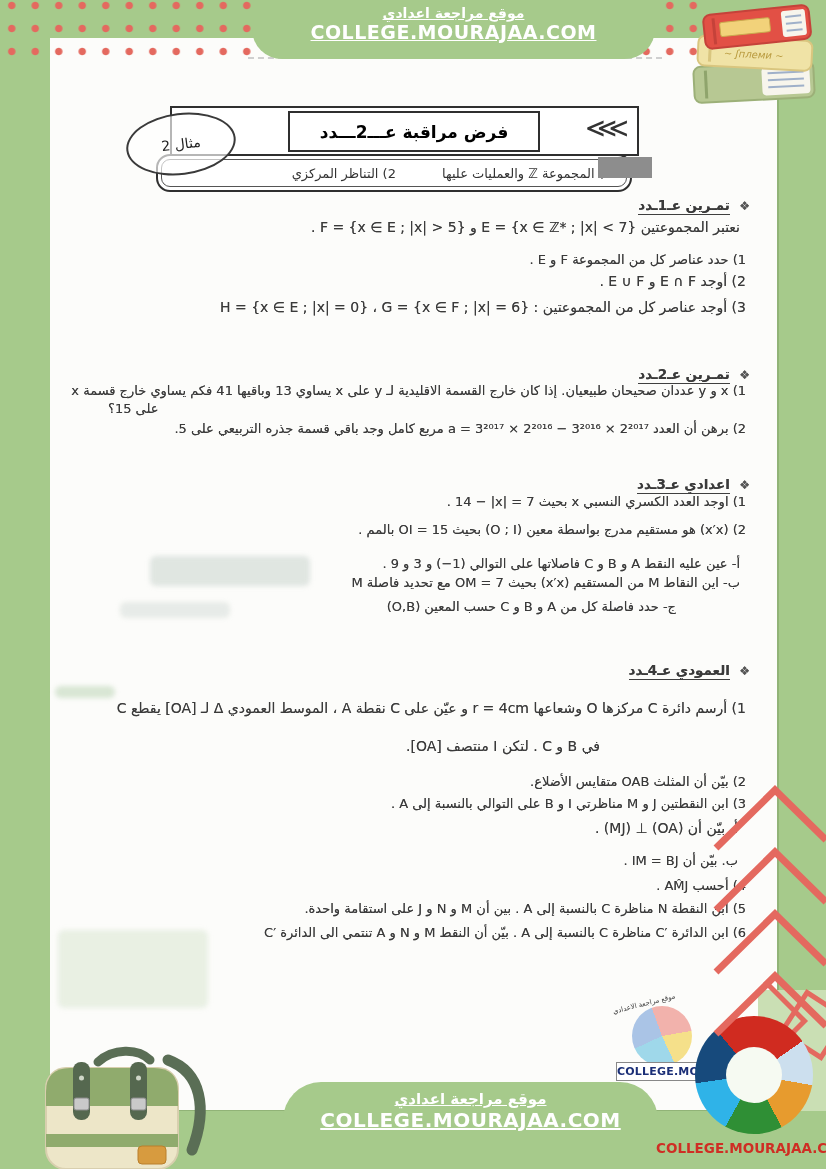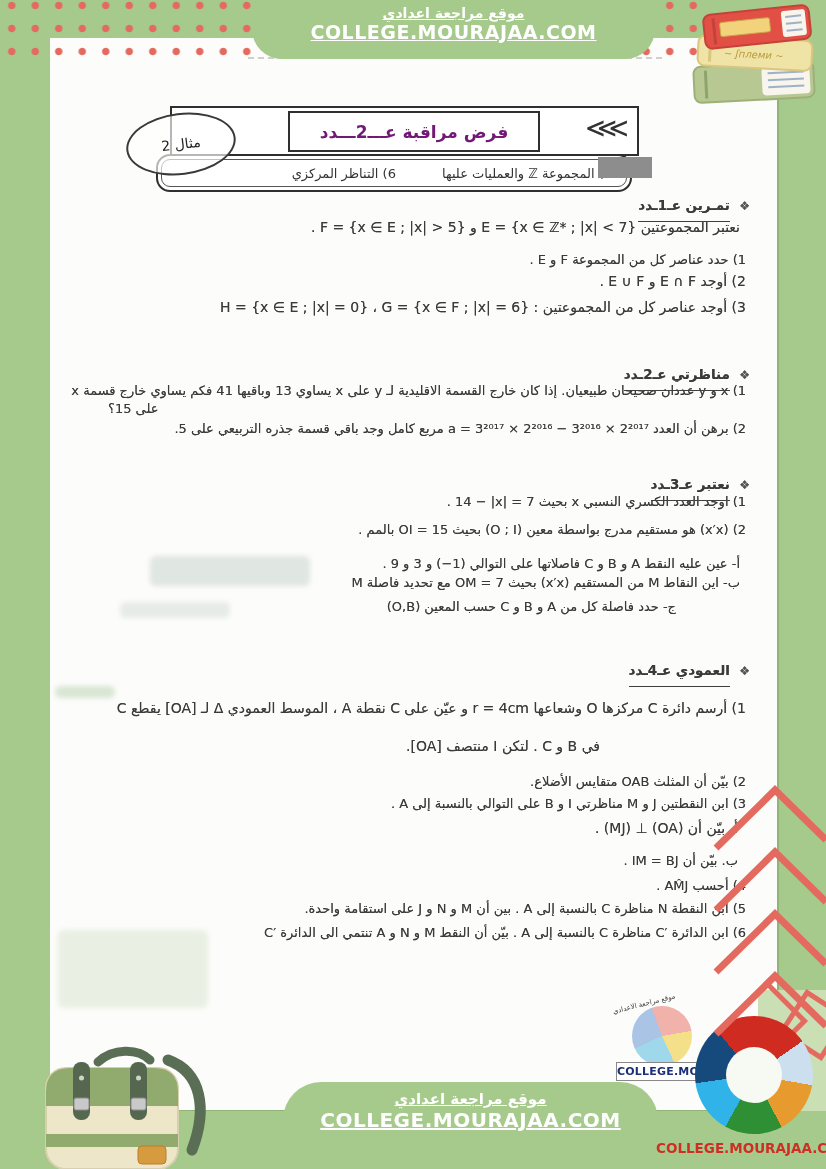--- a/index.html
+++ b/index.html
@@ -32,21 +32,21 @@
                    text-decoration:underline;}
   .corner-patch{position:absolute;left:758px;top:990px;width:68px;height:179px;
                 background:#cadfb4;z-index:2;}
 
   
   .hdr-outer{position:absolute;left:170px;top:106px;width:465px;height:46px;
              border:2px solid #2f2f2f;z-index:3;background:#fff;}
   .title-box{position:absolute;left:288px;top:111px;width:248px;height:37px;
              border:2px solid #2f2f2f;z-index:3;background:#fff;
              display:flex;align-items:center;justify-content:center;
-             font-size:17px;font-weight:bold;color:#701a75;direction:rtl;}
+             font-size:17px;font-weight:bold;color:#000000;direction:rtl;}
   .hdr-arrows{position:absolute;left:588px;top:112px;z-index:4;font-size:27px;
               color:#333;transform:scaleX(1.15);}
   .badge-ellipse{position:absolute;left:126px;top:113px;width:106px;height:58px;
                  border:2px solid #3a3a3a;border-radius:50%;z-index:4;
                  transform:rotate(-7deg);display:flex;align-items:center;
                  justify-content:center;font-size:14px;color:#222;direction:rtl;
                  background:rgba(255,255,255,.65);}
   .topics-box{position:absolute;left:156px;top:154px;width:476px;height:38px;
               border:2px solid #2f2f2f;border-radius:14px;z-index:3;background:#fff;
               outline:1px solid #555;outline-offset:-6px;
@@ -54,21 +54,21 @@
               gap:46px;padding:0 18px;box-sizing:border-box;
               font-size:13px;color:#333;}
   .gray-bar{position:absolute;left:598px;top:157px;width:54px;height:21px;
             background:#8d8d8d;z-index:5;}
 
   
   .dline{position:absolute;direction:rtl;white-space:nowrap;z-index:3;
          font-size:13px;color:#3a3a3a;text-shadow:0 0 .4px #777;}
   .f14{font-size:14px;}
   .exh{font-size:13.5px;}
-  .exh .ut{font-weight:bold;border-bottom:1.5px solid #3f3f3f;padding-bottom:8px;}
+  .exh .ut{font-weight:bold;border-bottom:1.5px solid #3f3f3f;padding-bottom:1px;}
   .exh .blt{color:#555;font-size:12px;margin-left:5px;}
 
   .smudge{position:absolute;z-index:2;filter:blur(2.5px);border-radius:6px;}
 
   
   .chevrons{position:absolute;left:712px;top:778px;z-index:6;}
 
   
   .diamond{position:absolute;border:5px solid #e4695f;z-index:4;background:transparent;}
   .big-ring{position:absolute;left:695px;top:1016px;width:118px;height:118px;z-index:5;
@@ -141,44 +141,44 @@
   <div class="hdr-outer"></div>
   <div class="hdr-arrows">⋘</div>
   <div class="title-box">
     <span>فرض مراقبة عـــ2ـــدد</span>
   </div>
   <div class="badge-ellipse">
     <span>مثال 2</span>
   </div>
   <div class="topics-box">
     <span>1) المجموعة ℤ والعمليات عليها</span>
-    <span>6) التناظر المركزي</span>
+    <span>2) التناظر المركزي</span>
   </div>
   <div class="gray-bar"></div>
 
   <div class="dline exh" style="top:197px;right:76px">
     <span class="blt">❖</span>
     <span class="ut">تمـرين عـ1ـدد</span>
   </div>
   <div class="dline f14" style="top:219px;right:86px">نعتبر المجموعتين ⁦E = {x ∈ ℤ* ; |x| &lt; 7}⁩ و ⁦F = {x ∈ E ; |x| &gt; 5}⁩ .</div>
   <div class="dline" style="top:252px;right:80px">1) حدد عناصر كل من المجموعة ⁦F⁩ و ⁦E⁩ .</div>
   <div class="dline f14" style="top:273px;right:80px">2) أوجد ⁦E ∩ F⁩ و ⁦E ∪ F⁩ .</div>
   <div class="dline f14" style="top:299px;right:80px">3) أوجد عناصر كل من المجموعتين : ⁦G = {x ∈ F ; |x| = 6}⁩ ، ⁦H = {x ∈ E ; |x| = 0}⁩</div>
 
   <div class="dline exh" style="top:366px;right:76px">
     <span class="blt">❖</span>
-    <span class="ut">مناظرتي عـ2ـدد</span>
+    <span class="ut">تمـرين عـ2ـدد</span>
   </div>
   <div class="dline" style="top:383px;right:80px">1) ⁦x⁩ و ⁦y⁩ عددان صحيحان طبيعيان. إذا كان خارج القسمة الاقليدية لـ ⁦y⁩ على ⁦x⁩ يساوي 13 وباقيها 41 فكم يساوي خارج قسمة ⁦x⁩</div>
   <div class="dline" style="top:401px;left:108px">على 15؟</div>
   <div class="dline" style="top:421px;right:80px">2) برهن أن العدد ⁦a = 3²⁰¹⁷ × 2²⁰¹⁶ − 3²⁰¹⁶ × 2²⁰¹⁷⁩ مربع كامل وجد باقي قسمة جذره التربيعي على 5.</div>
 
   <div class="dline exh" style="top:476px;right:76px">
     <span class="blt">❖</span>
-    <span class="ut">نعتبر عـ3ـدد</span>
+    <span class="ut">اعدادي عـ3ـدد</span>
   </div>
   <div class="dline" style="top:494px;right:80px">1) اوجد العدد الكسري النسبي ⁦x⁩ بحيث ⁦14 − |x| = 7⁩ .</div>
   <div class="dline" style="top:522px;right:80px">2) ⁦(x′x)⁩ هو مستقيم مدرج بواسطة معين ⁦(O ; I)⁩ بحيث ⁦OI = 15⁩ بالمم .</div>
   <div class="dline" style="top:556px;right:86px">أ- عين عليه النقط ⁦A⁩ و ⁦B⁩ و ⁦C⁩ فاصلاتها على التوالي ⁦(−1)⁩ و 3 و 9 .</div>
   <div class="dline" style="top:575px;right:86px">ب- اين النقاط ⁦M⁩ من المستقيم ⁦(x′x)⁩ بحيث ⁦OM = 7⁩ مع تحديد فاصلة ⁦M⁩</div>
   <div class="dline" style="top:599px;right:150px">ج- حدد فاصلة كل من ⁦A⁩ و ⁦B⁩ و ⁦C⁩ حسب المعين ⁦(O,B)⁩</div>
 
   <div class="dline exh" style="top:662px;right:76px">
     <span class="blt">❖</span>
     <span class="ut">العمودي عـ4ـدد</span>

